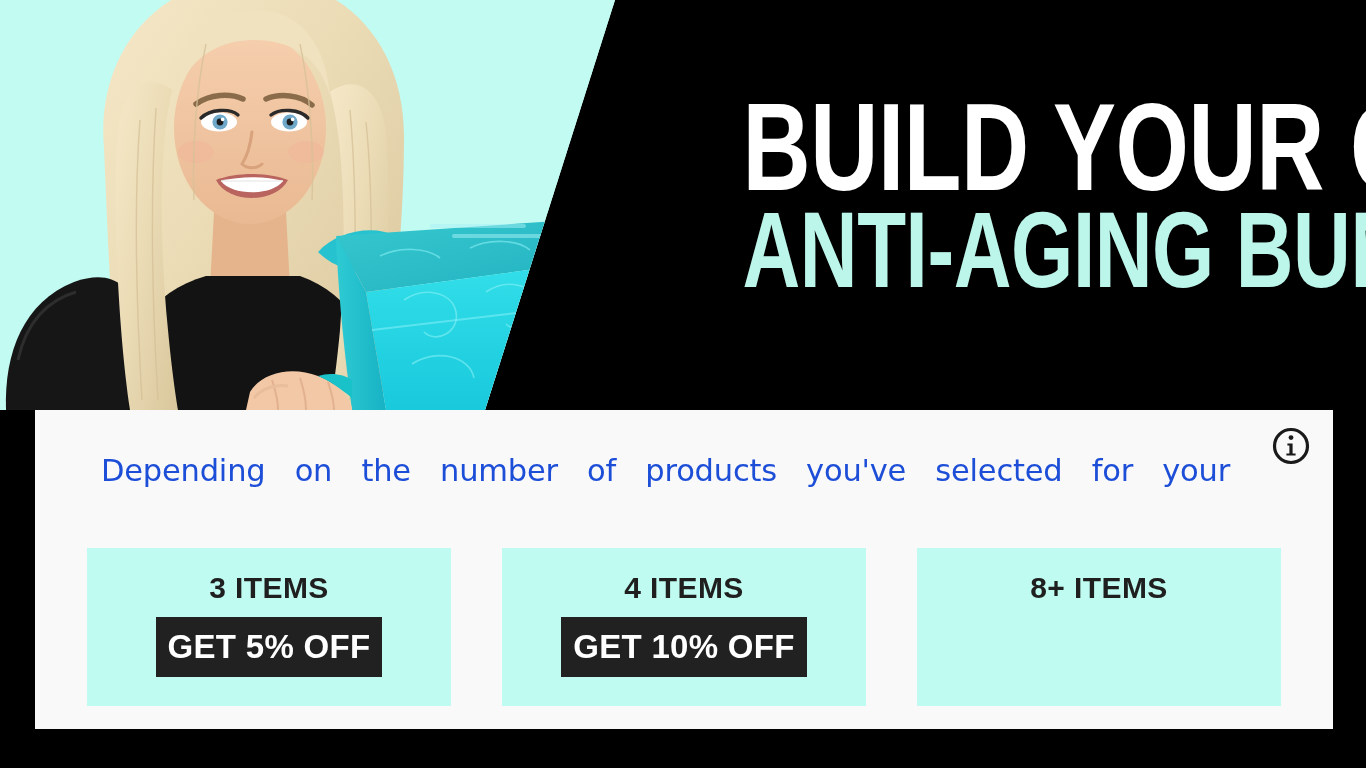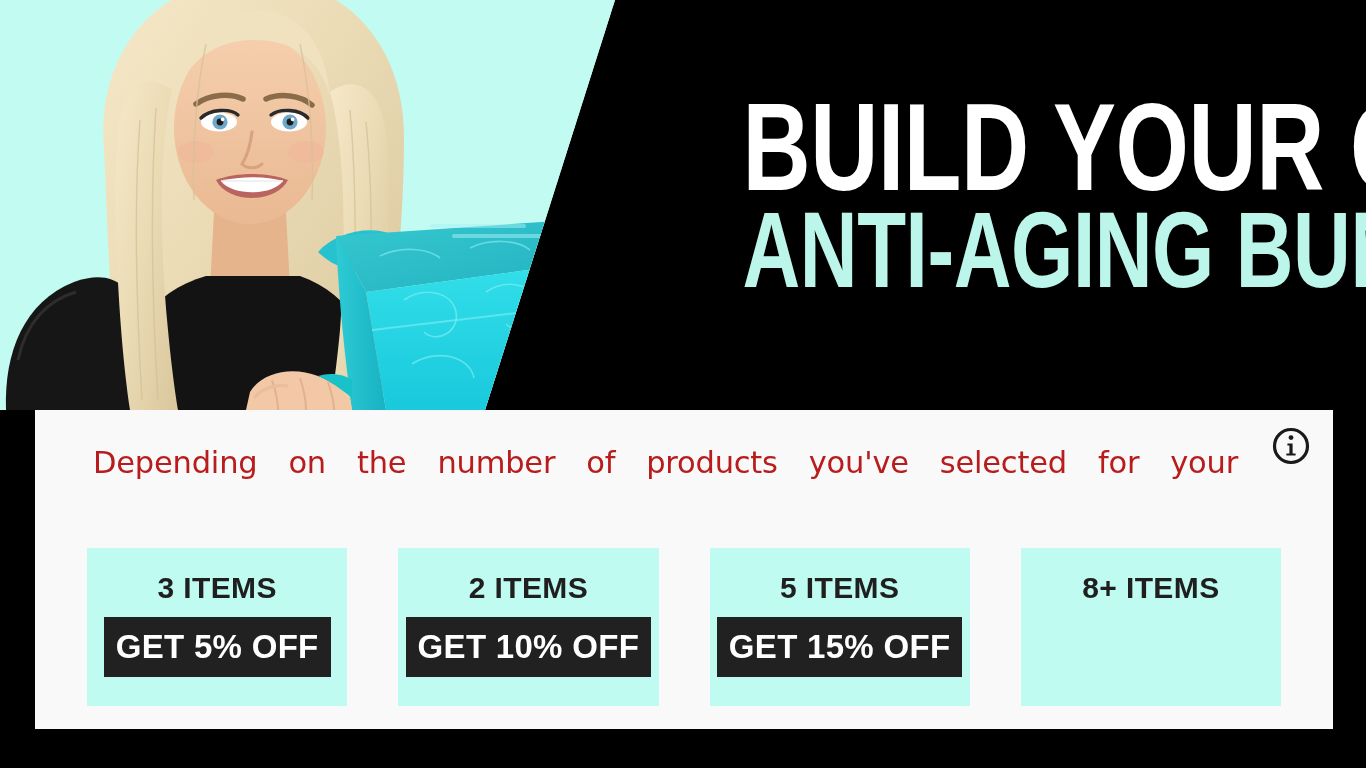--- a/index.html
+++ b/index.html
@@ -55,26 +55,26 @@
   
   .panel{
     position:absolute;left:35px;top:410px;
     width:1298px;height:319px;
     background:#F9F9F9;
   }
   .panel-body{
     position:absolute;left:50px;top:24px;width:1161px;
   }
   .blurb{
-    margin:8px;
+    margin:16px;
     font-family:"DejaVu Sans","Liberation Sans",sans-serif;
     font-size:30.5px;
     font-weight:400;
     line-height:1.38;
-    color:#b91c1c;
+    color:#1d4ed8;
     text-align:justify;
     text-justify:inter-word;
     letter-spacing:-.2px;
   }
   .blurb .l1{display:block;text-align:justify;}
   .blurb .l1::after{content:"";display:inline-block;width:100%;}
   .blurb .l2{display:block;}
 
   .info-icon{
     position:absolute;right:22px;top:16px;
@@ -291,26 +291,22 @@
         <path d="M16.4 17.4 L21.6 17.4 L21.6 27.4 L24.6 27.4 L24.6 29.4 L15.4 29.4 L15.4 27.4 L18.4 27.4 L18.4 19.4 L16.4 19.4 Z" fill="#1a1a1a"></path>
       </svg>
     </div>
 
     <div class="tiles">
       <div class="tile">
         <div class="tile-title">3 ITEMS</div>
         <div class="tile-badge">GET 5% OFF</div>
       </div>
       <div class="tile">
-        <div class="tile-title">2 ITEMS</div>
+        <div class="tile-title">4 ITEMS</div>
         <div class="tile-badge">GET 10% OFF</div>
-      </div>
-      <div class="tile">
-        <div class="tile-title">5 ITEMS</div>
-        <div class="tile-badge">GET 15% OFF</div>
       </div>
       <div class="tile">
         <div class="tile-title">8+ ITEMS</div>
       </div>
     </div>
   </div>
 
 </div>
 
 </body></html>

